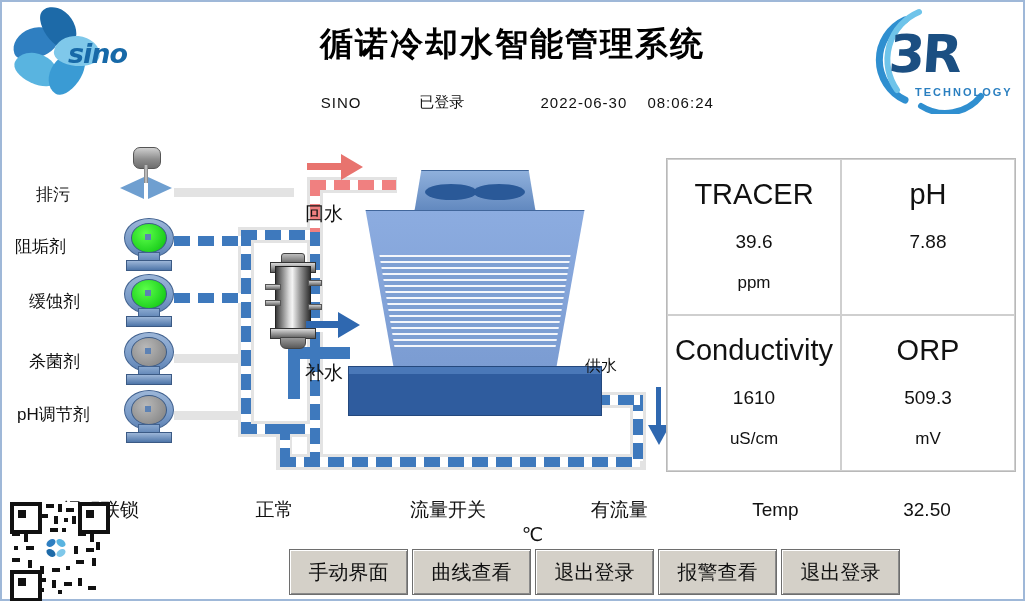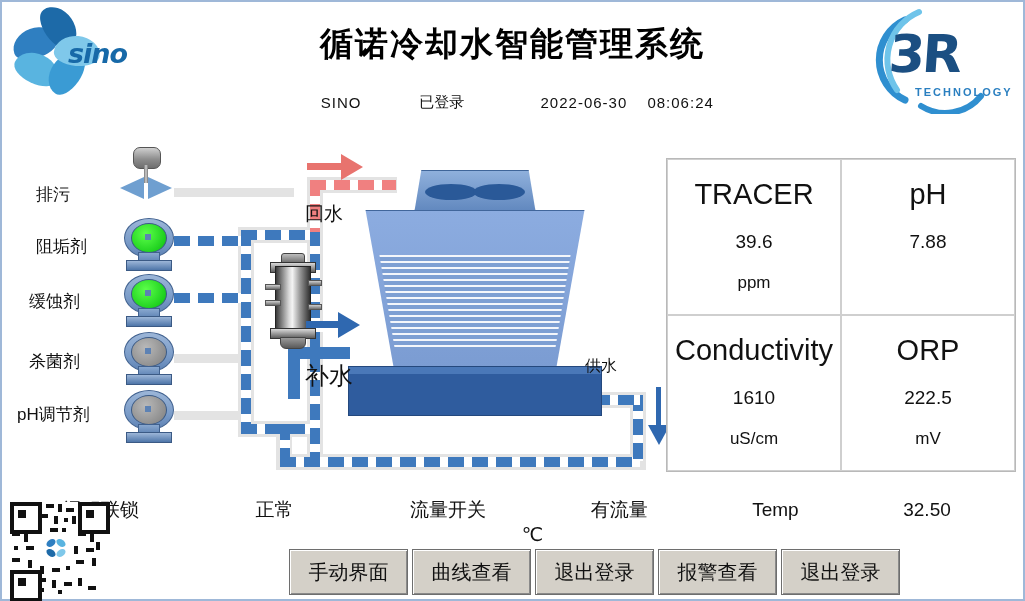--- a/index.html
+++ b/index.html
@@ -169,21 +169,21 @@
     <svg width="150" height="108" viewBox="0 0 150 108" style="position:absolute;left:0;top:0;">
       <path d="M42 14 A44 44 0 0 0 42 94" stroke="#2f8fd0" stroke-width="7" fill="none" stroke-linecap="round"></path>
       <path d="M56 6 A52 52 0 0 0 34 84" stroke="#6fc4ea" stroke-width="6" fill="none" stroke-linecap="round"></path>
       <path d="M118 90 A46 46 0 0 1 58 100" stroke="#2f8fd0" stroke-width="6" fill="none" stroke-linecap="round"></path>
     </svg>
     <div class="r3-text">3R</div>
     <div class="r3-sub">TECHNOLOGY</div>
   </div>
 
   <div class="lbl" style="left:34px;top:181px;">排污</div>
-  <div class="lbl" style="left:34px;top:233px;">阻垢剂</div>
+  <div class="lbl" style="left:13px;top:233px;">阻垢剂</div>
   <div class="lbl" style="left:27px;top:288px;">缓蚀剂</div>
   <div class="lbl" style="left:27px;top:348px;">杀菌剂</div>
   <div class="lbl" style="left:15px;top:401px;">pH调节剂</div>
 
   <div class="valve" style="left:116px;top:145px;">
     <div class="act"></div>
     <div class="stem"></div>
     <div class="bowL"></div>
     <div class="bowR"></div>
   </div>
@@ -283,42 +283,42 @@
       <div class="blade" style="left:10px;"></div>
       <div class="blade" style="left:58px;"></div>
     </div>
     <div class="body">
       <div class="slats"></div>
     </div>
     <div class="basin"></div>
   </div>
 
   <div class="lbl" style="left:303px;top:199px;font-size:19px;font-family:Liberation Serif, serif;">回水</div>
-  <div class="lbl" style="left:303px;top:358px;font-size:24px;">补水</div>
+  <div class="lbl" style="left:303px;top:358px;font-size:19px;">补水</div>
   <div class="lbl" style="left:583px;top:354px;font-size:16px;">供水</div>
 
   <div class="panel">
     <div class="cell">
       <div class="nm">TRACER</div>
       <div class="vl">39.6</div>
       <div class="un">ppm</div>
     </div>
     <div class="cell">
       <div class="nm">pH</div>
       <div class="vl">7.88</div>
       <div class="un"></div>
     </div>
     <div class="cell">
       <div class="nm">Conductivity</div>
       <div class="vl">1610</div>
       <div class="un">uS/cm</div>
     </div>
     <div class="cell">
       <div class="nm">ORP</div>
-      <div class="vl">222.5</div>
+      <div class="vl">509.3</div>
       <div class="un">mV</div>
     </div>
   </div>
 
   <div class="status">
     <span>远程联锁</span>
     <span class="st-gap"></span>
     <span>正常</span>
     <span class="st-gap"></span>
     <span>流量开关</span>

